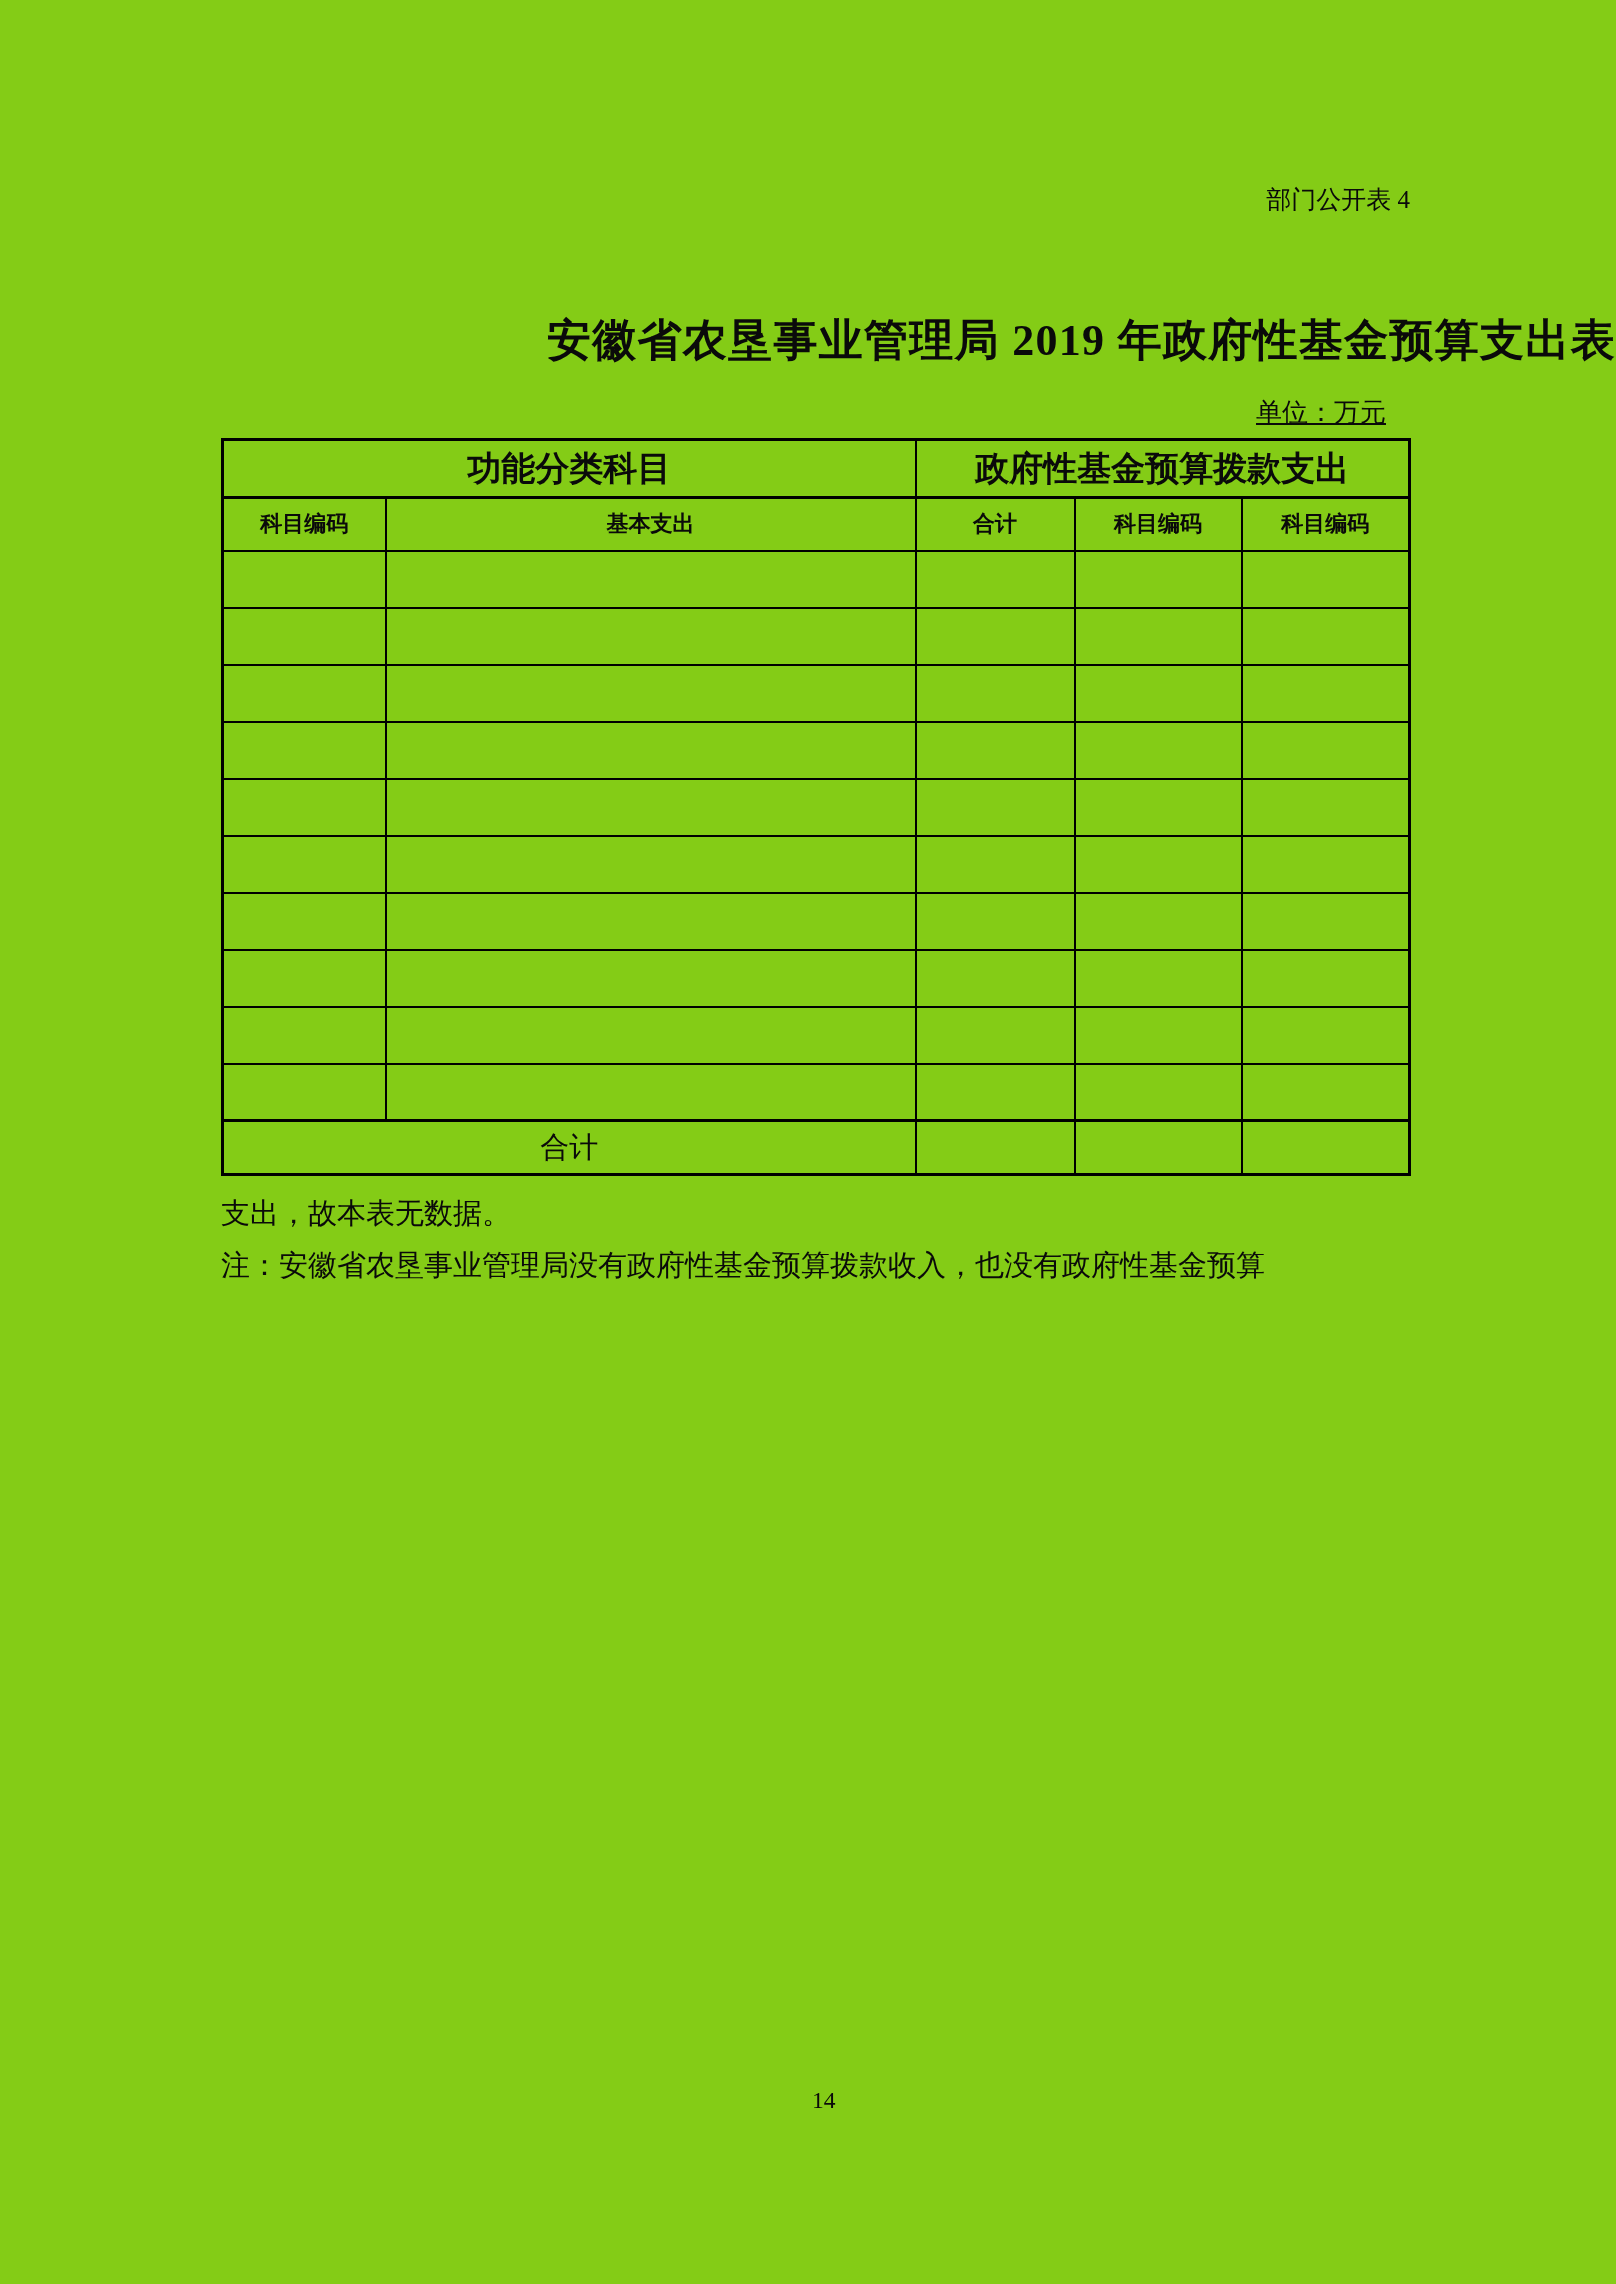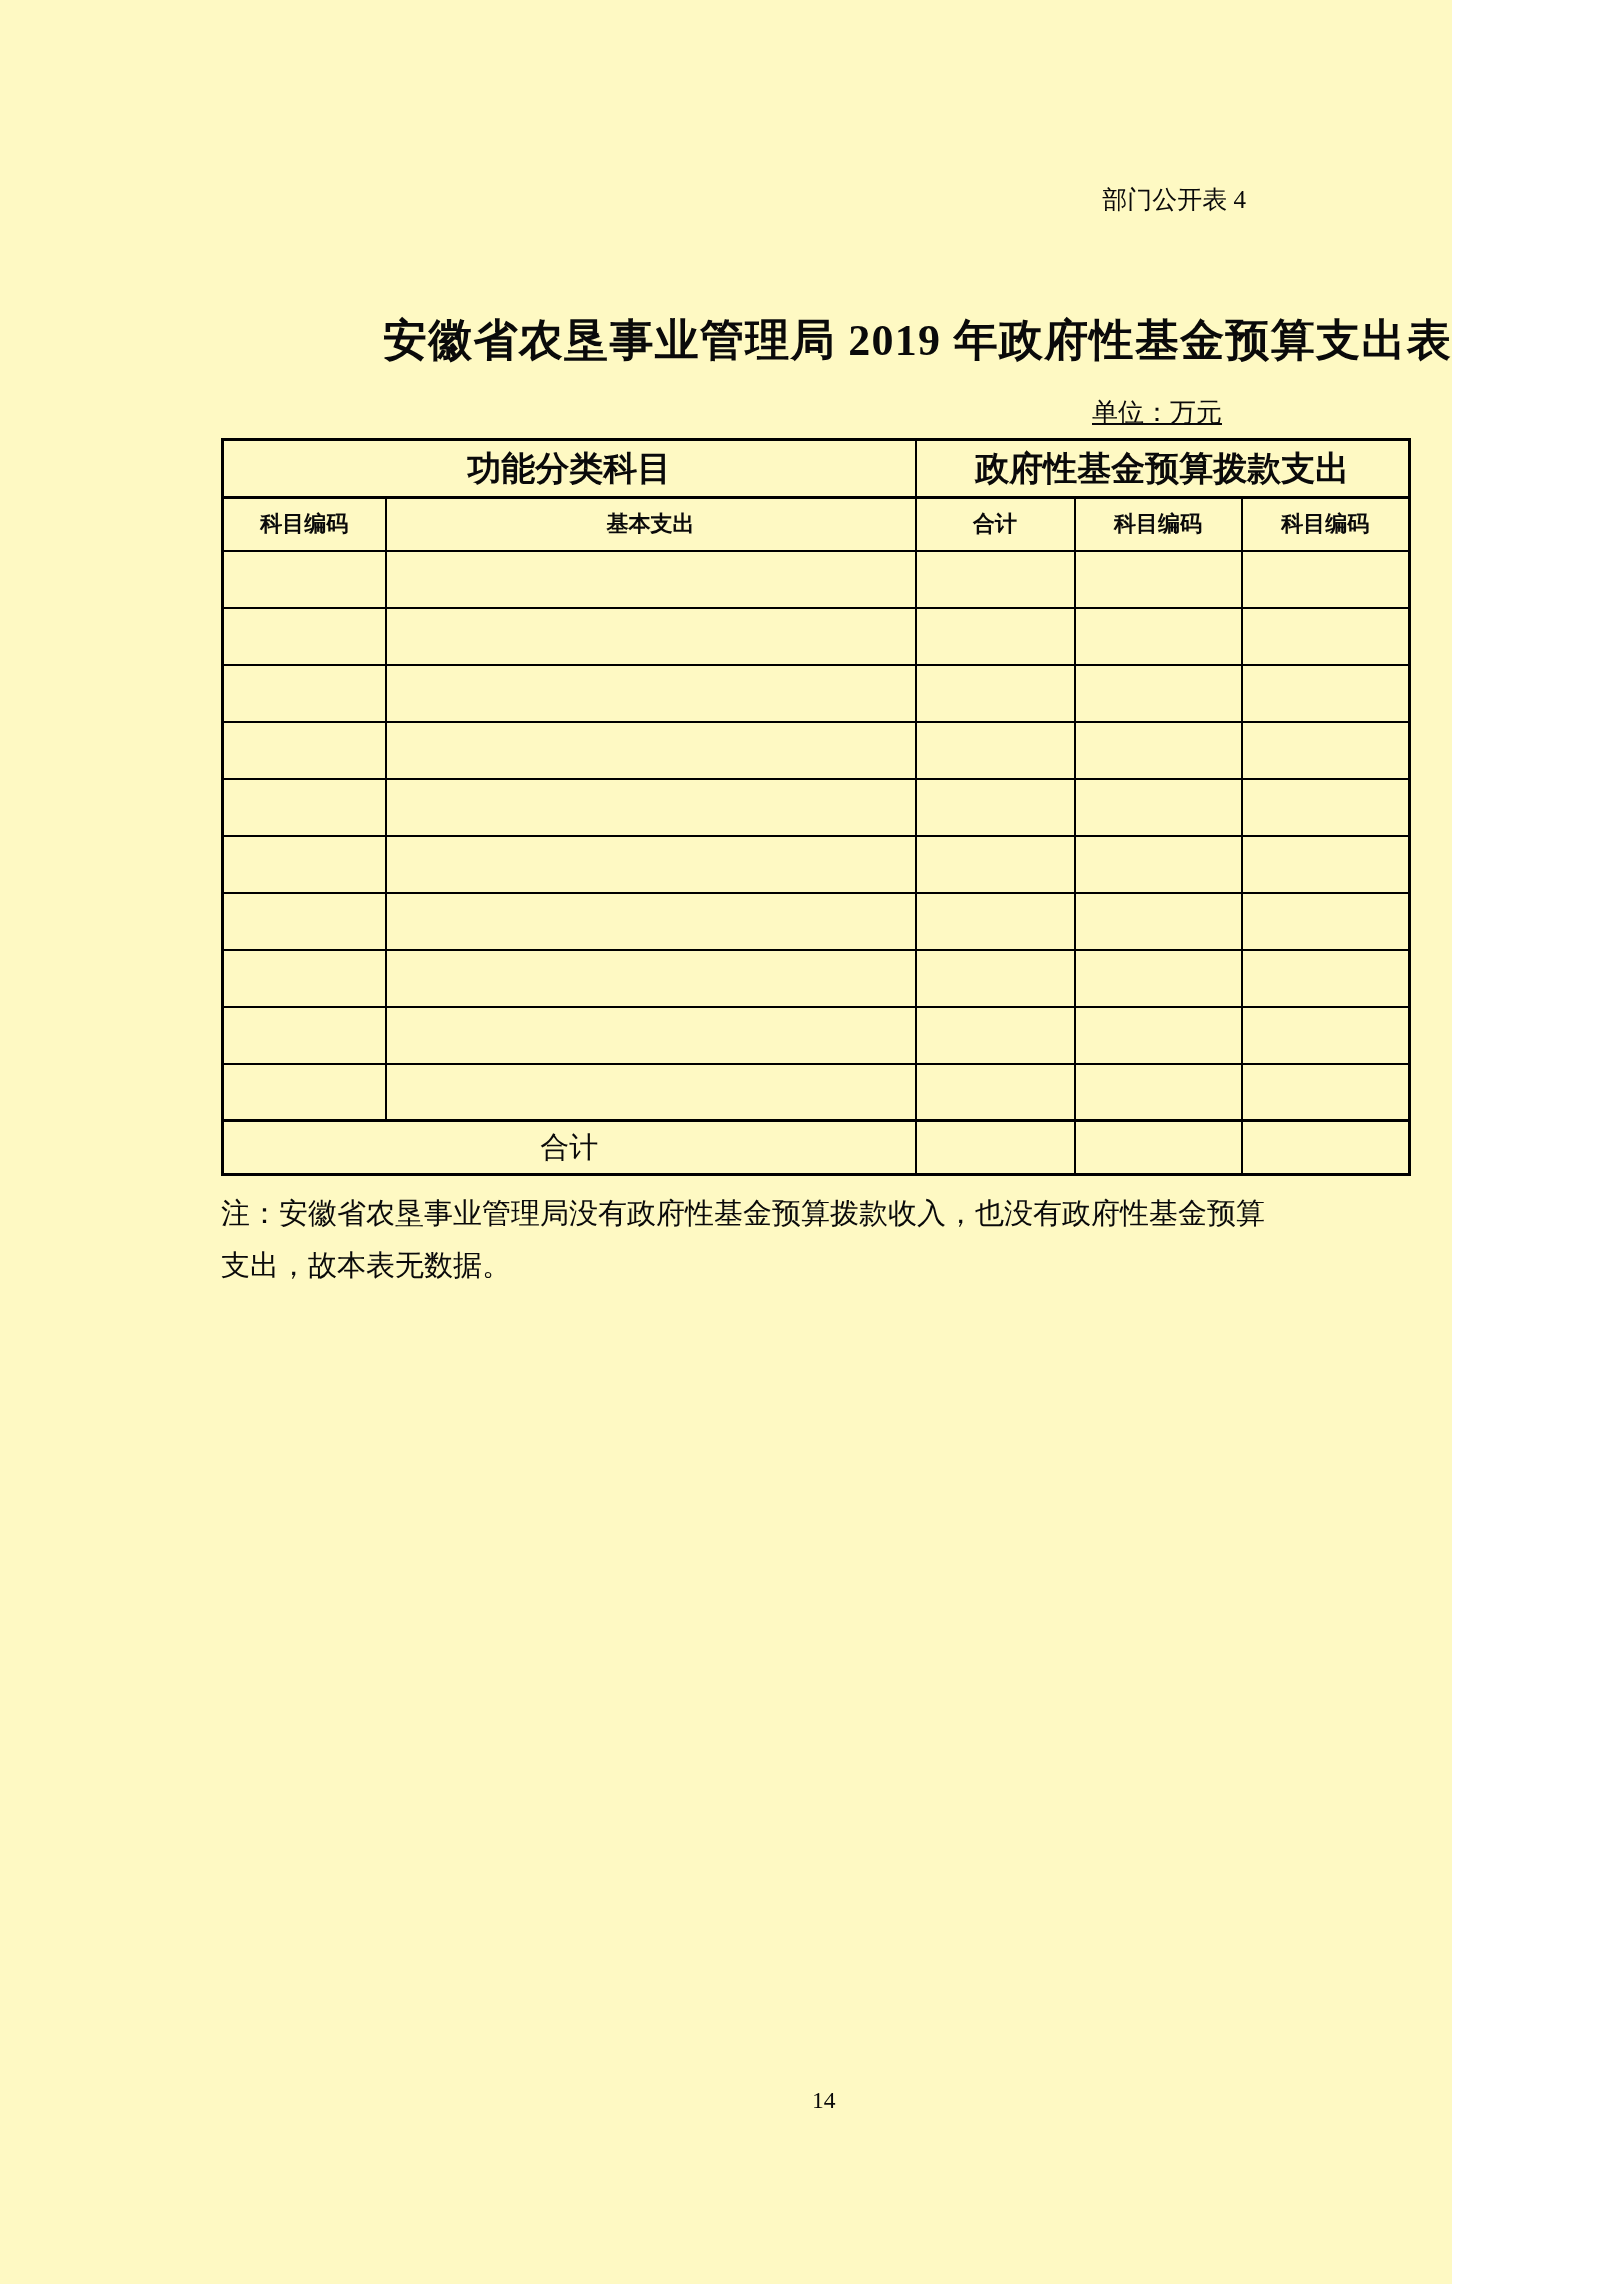--- a/index.html
+++ b/index.html
@@ -2,23 +2,23 @@
 <html style="font-size:10.4px"><head>
 <meta charset="utf-8">
 <style>
   html, body {
     margin: 0;
     padding: 0;
     background: #ffffff;
   }
   .page {
     position: relative;
-    width: 1452px;
+    width: 1616px;
     height: 2284px;
-    background: #fef9c3;
+    background: #84cc16;
     color: #0a0a0a;
     font-family: "Liberation Serif", serif;
     overflow: hidden;
   }
   .corner-label {
     position: absolute;
     top: 185px;
     right: 206px;
     font-size: 25px;
     line-height: 29px;
@@ -211,20 +211,20 @@
       <tr class="total-row">
         <td colspan="2">合计</td>
         <td></td>
         <td></td>
         <td></td>
       </tr>
     </tbody>
   </table>
 
   <div class="note">
+    <div class="note-line">支出，故本表无数据。</div>
     <div class="note-line">注：安徽省农垦事业管理局没有政府性基金预算拨款收入，也没有政府性基金预算</div>
-    <div class="note-line">支出，故本表无数据。</div>
   </div>
 
   <div class="page-number">14</div>
 
 </div>
 
 
 </body></html>

